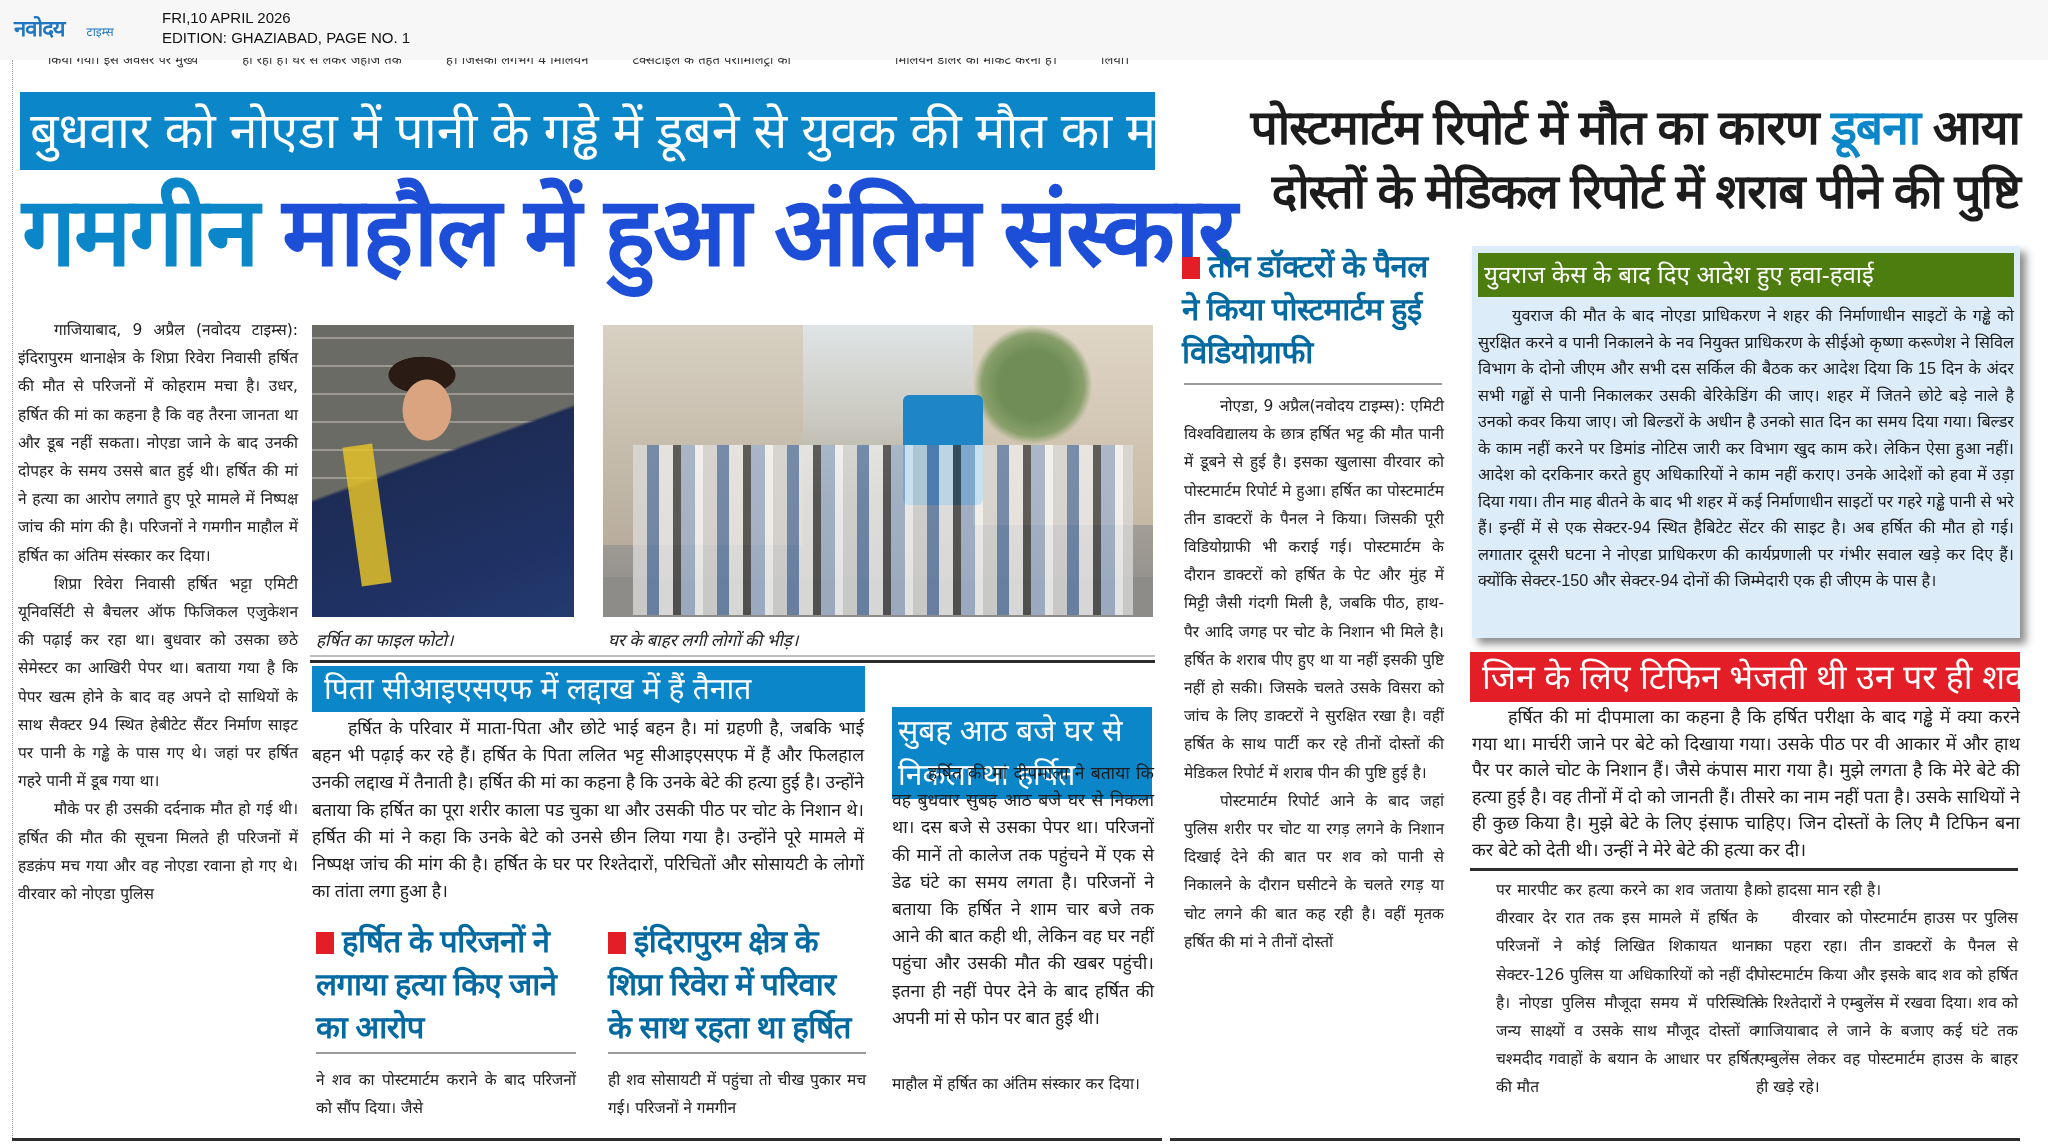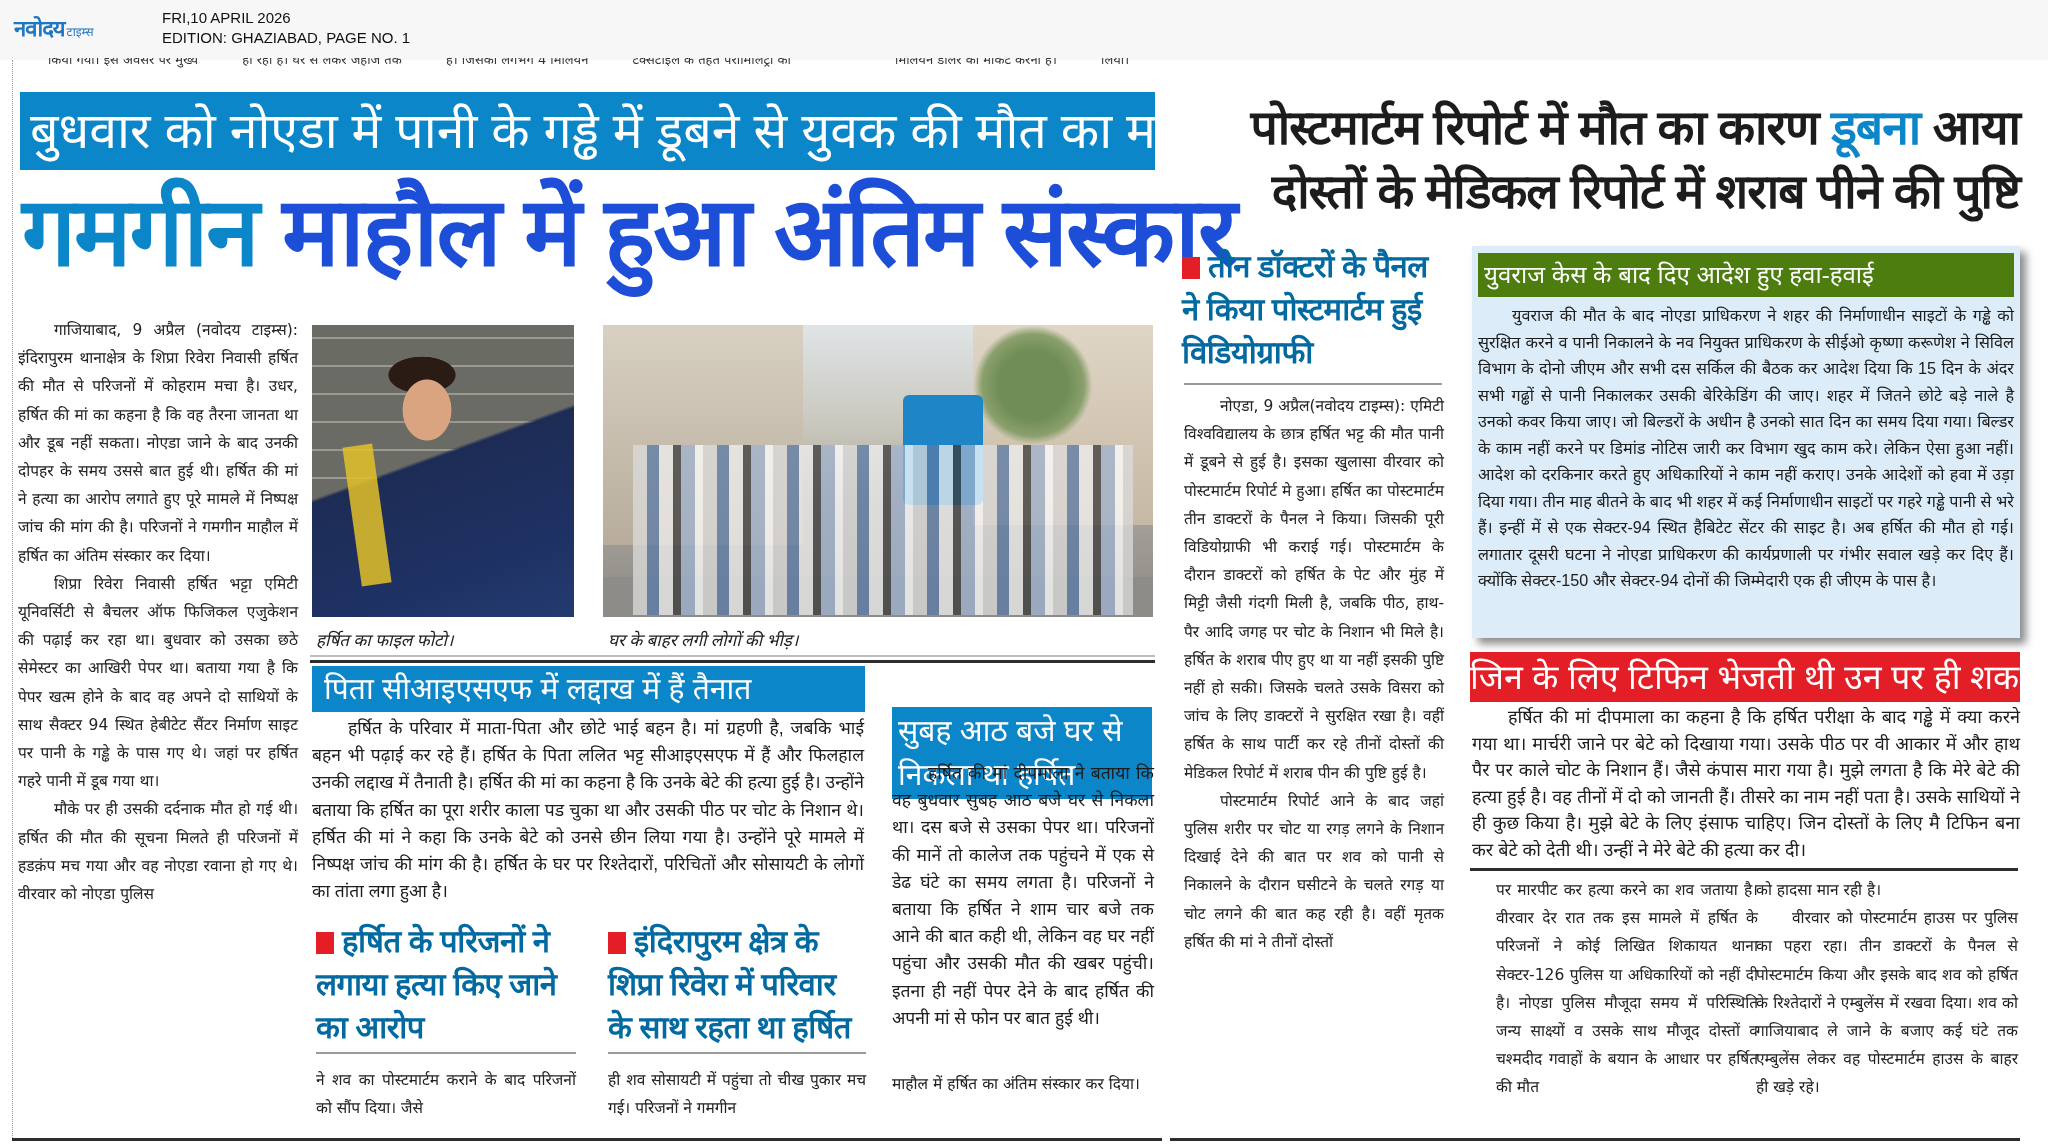--- a/index.html
+++ b/index.html
@@ -1,19 +1,19 @@
 <!DOCTYPE html>
 <html><head>
 <meta charset="utf-8">
 <style>
   * { box-sizing: border-box; margin: 0; padding: 0; }
   html, body { width: 2048px; height: 1144px; overflow: hidden; background: #ffffff; }
   body { position: relative; font-family: "DejaVu Sans", sans-serif; color: #1d1d1d; }
 
-  .abs { position: absolute; }
+  .abs { position: absolute; gap: 20px; }
 
   
   .topbar { left: 0; top: 0; width: 2048px; height: 60px; background: #f7f7f7; }
   .logo { left: 14px; top: 12px; display: flex; align-items: baseline; }
   .logo .main { font-family: "DejaVu Sans", sans-serif; font-weight: 900; font-size: 22px; color: #1f77c1; letter-spacing: -1px; }
   .logo .sub { font-size: 12px; color: #1f77c1; margin-left: 2px; }
   .edition { left: 162px; top: 8px; font-family: "Liberation Sans", sans-serif; font-size: 15px; line-height: 20px; color: #111; }
 
   
   .strip { left: 0; top: 58px; width: 2048px; height: 14px; overflow: hidden; font-size: 13px; color: #333; white-space: nowrap; line-height: 22px; }
@@ -71,21 +71,21 @@
 
   
   .right-head { left: 1180px; top: 96px; width: 840px; font-family: "Liberation Sans", sans-serif; font-weight: 700; font-size: 48px; line-height: 64px; color: #1c1c1c; white-space: nowrap; letter-spacing: -1px; text-align: right; }
   .right-head .hl { color: #0b86c8; }
 
   .box { left: 1472px; top: 246px; width: 548px; height: 392px; background: #dcecf8; box-shadow: 6px 6px 8px rgba(0,0,0,.45); }
   .orange-banner { left: 1478px; top: 253px; width: 536px; height: 44px; background: #4d7c0f; color: #fff; font-family: "Liberation Sans", sans-serif; font-size: 24px; line-height: 44px; padding-left: 6px; white-space: nowrap; overflow: hidden; }
   .box-text { left: 1478px; top: 302px; width: 536px; font-family: "Liberation Sans", sans-serif; font-size: 16.2px; line-height: 26.5px; color: #1c1c1c; text-align: justify; }
   .box-text p { text-indent: 34px; }
 
-  .red-banner { left: 1470px; top: 652px; width: 550px; height: 50px; background: #e41e26; color: #fff; font-family: "Liberation Sans", sans-serif; font-size: 34px; line-height: 50px; white-space: nowrap; overflow: hidden; }
+  .red-banner { left: 1470px; top: 652px; width: 550px; height: 50px; background: #e41e26; color: #fff; font-family: "Liberation Sans", sans-serif; font-size: 34px; line-height: 50px; padding-left: 12px; white-space: nowrap; overflow: hidden; }
 </style>
 </head>
 <body>
 
 <div class="abs topbar"></div>
 <div class="abs logo">
   <span class="main">नवोदय</span>
   <span class="sub">टाइम्स</span>
 </div>
 <div class="abs edition">

